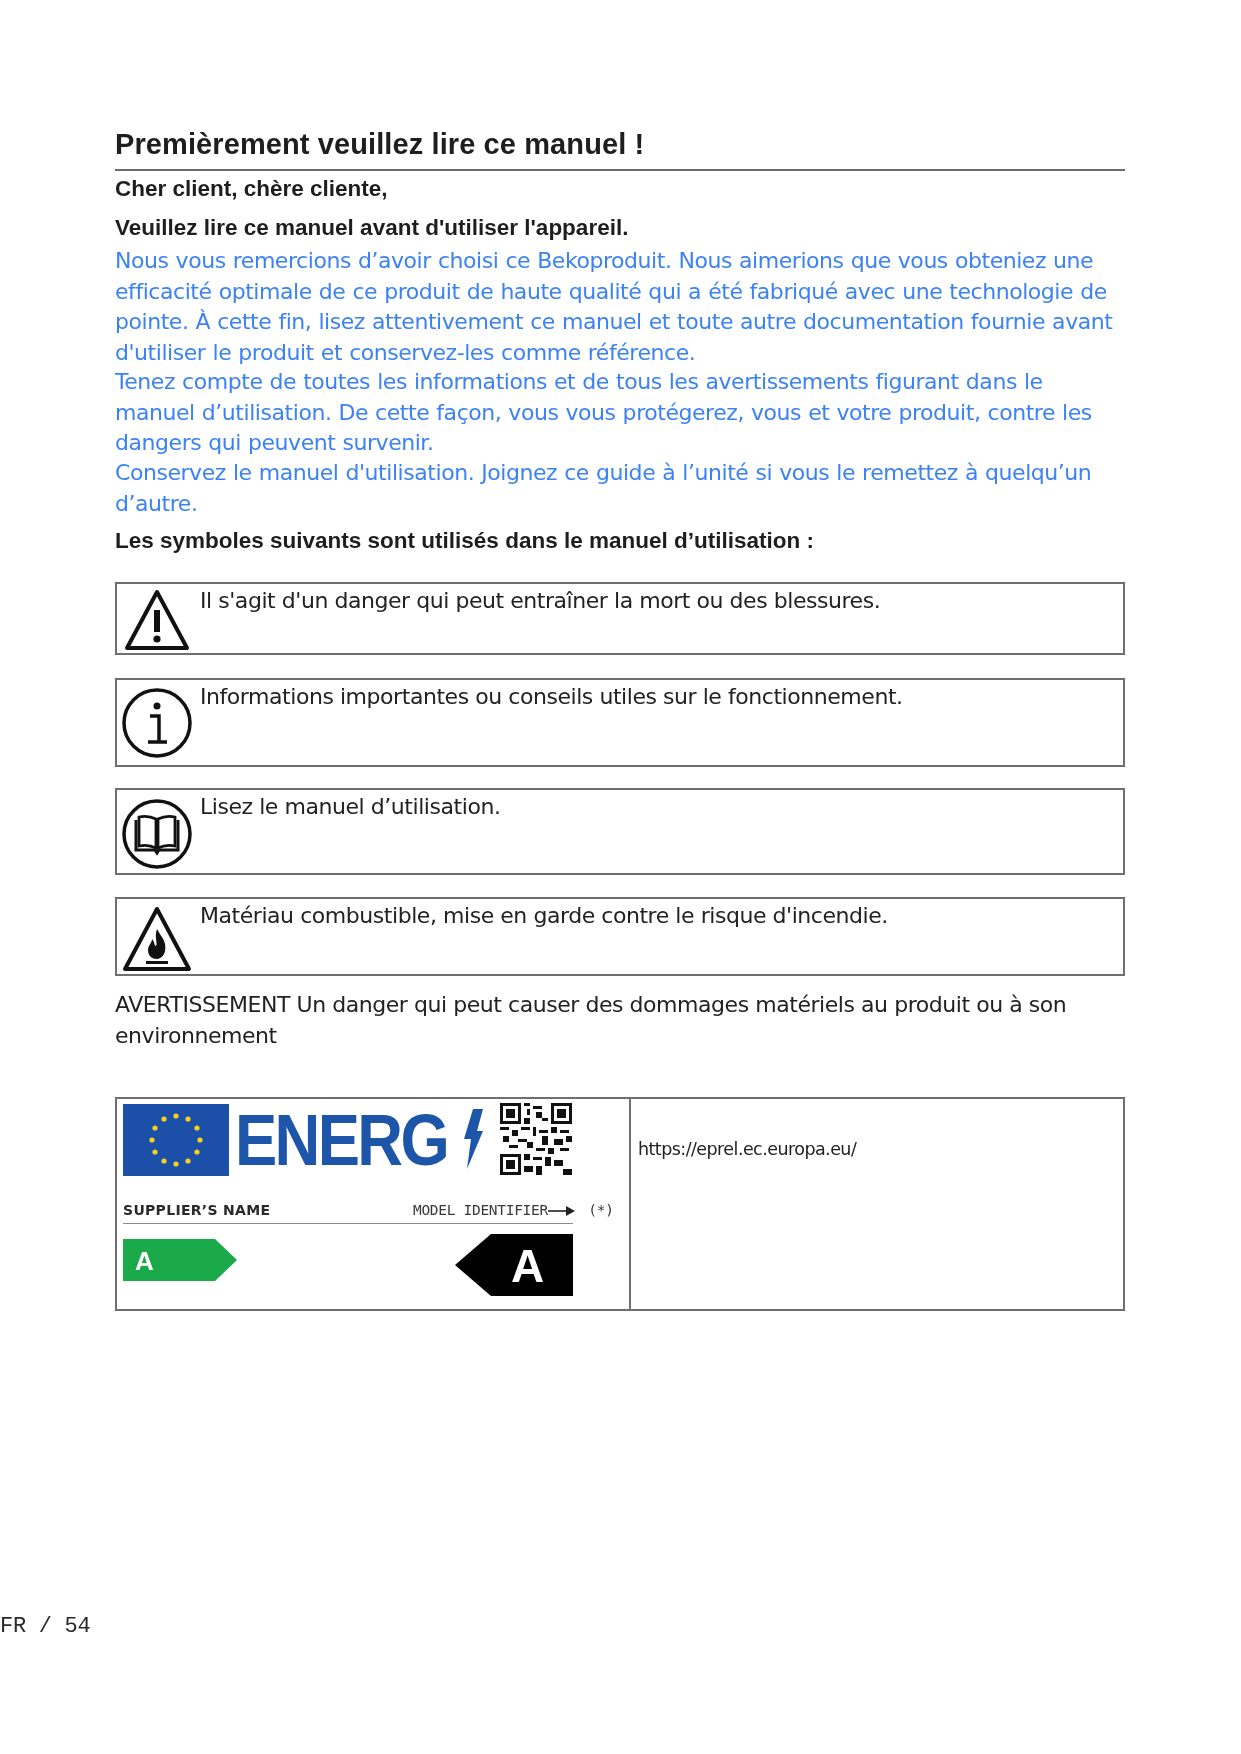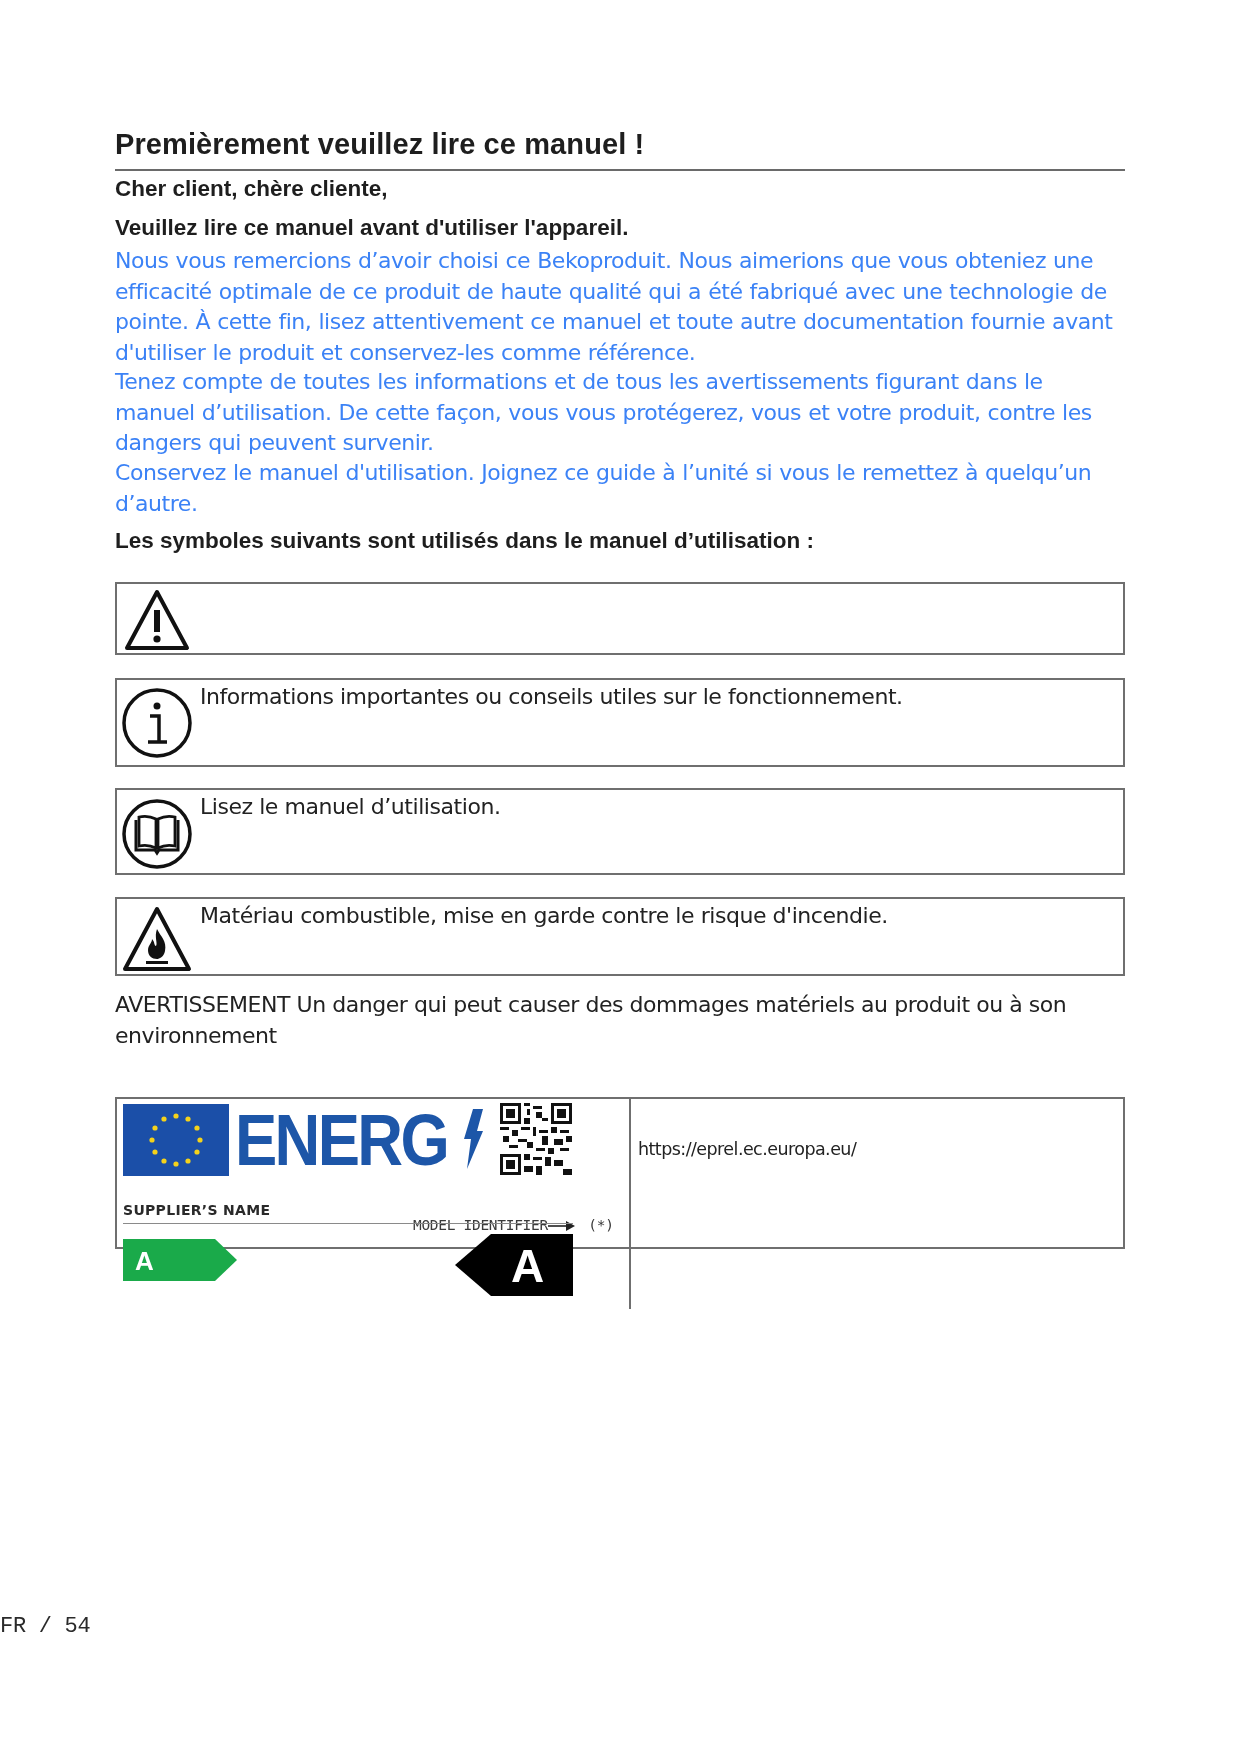--- a/index.html
+++ b/index.html
@@ -83,21 +83,21 @@
       font-size: 22px;
       line-height: 30.5px;
       color: #222;
       letter-spacing: -0.45px;
     }
     .energy-box {
       position: absolute;
       left: 0;
       top: 1097px;
       width: 1010px;
-      height: 152px;
+      height: 214px;
       border: 2px solid #6f6f6f;
     }
     .energy-left {
       position: absolute;
       left: 0;
       top: 0;
       width: 514px;
       height: 210px;
       border-right: 2px solid #6f6f6f;
     }
@@ -139,21 +139,21 @@
       top: 103px;
       font-family: "DejaVu Sans", sans-serif;
       font-weight: bold;
       font-size: 14px;
       color: #2a2a2a;
       letter-spacing: 0.3px;
     }
     .model-id {
       position: absolute;
       left: 296px;
-      top: 118px;
+      top: 103px;
       font-family: "DejaVu Sans Mono", monospace;
       font-size: 14.5px;
       color: #3a3a3a;
       letter-spacing: -0.3px;
       white-space: nowrap;
     }
     .label-rule {
       position: absolute;
       left: 6px;
       top: 124px;
@@ -219,20 +219,21 @@
   <div class="body-text" style="top:458px;">Conservez le manuel d'utilisation. Joignez ce guide à l’unité si vous le remettez à quelqu’un d’autre.</div>
 
   <div class="h2" style="top:528px;text-align:center;">Les symboles suivants sont utilisés dans le manuel d’utilisation :</div>
 
   <div class="sym-box" style="top:582px; height:73px;">
     <svg class="sym-icon" style="top:0px;" viewBox="0 0 72 72">
       <path d="M36 8 L66 64 L6 64 Z" fill="none" stroke="#111" stroke-width="4" stroke-linejoin="round"></path>
       <rect x="33" y="26" width="6" height="22" fill="#111"></rect>
       <circle cx="36" cy="55" r="3.6" fill="#111"></circle>
     </svg>
+    <div class="sym-text">Il s'agit d'un danger qui peut entraîner la mort ou des blessures.</div>
   </div>
 
   <div class="sym-box" style="top:678px; height:89px;">
     <svg class="sym-icon" style="top:7px;" viewBox="0 0 72 72">
       <circle cx="36" cy="36" r="33" fill="none" stroke="#111" stroke-width="3.5"></circle>
       <circle cx="36" cy="19" r="3.5" fill="#111"></circle>
       <path d="M29 29 L38 29 L38 54 M27 55 L46 55" fill="none" stroke="#111" stroke-width="3.5"></path>
     </svg>
     <div class="sym-text">Informations importantes ou conseils utiles sur le fonctionnement.</div>
   </div>

